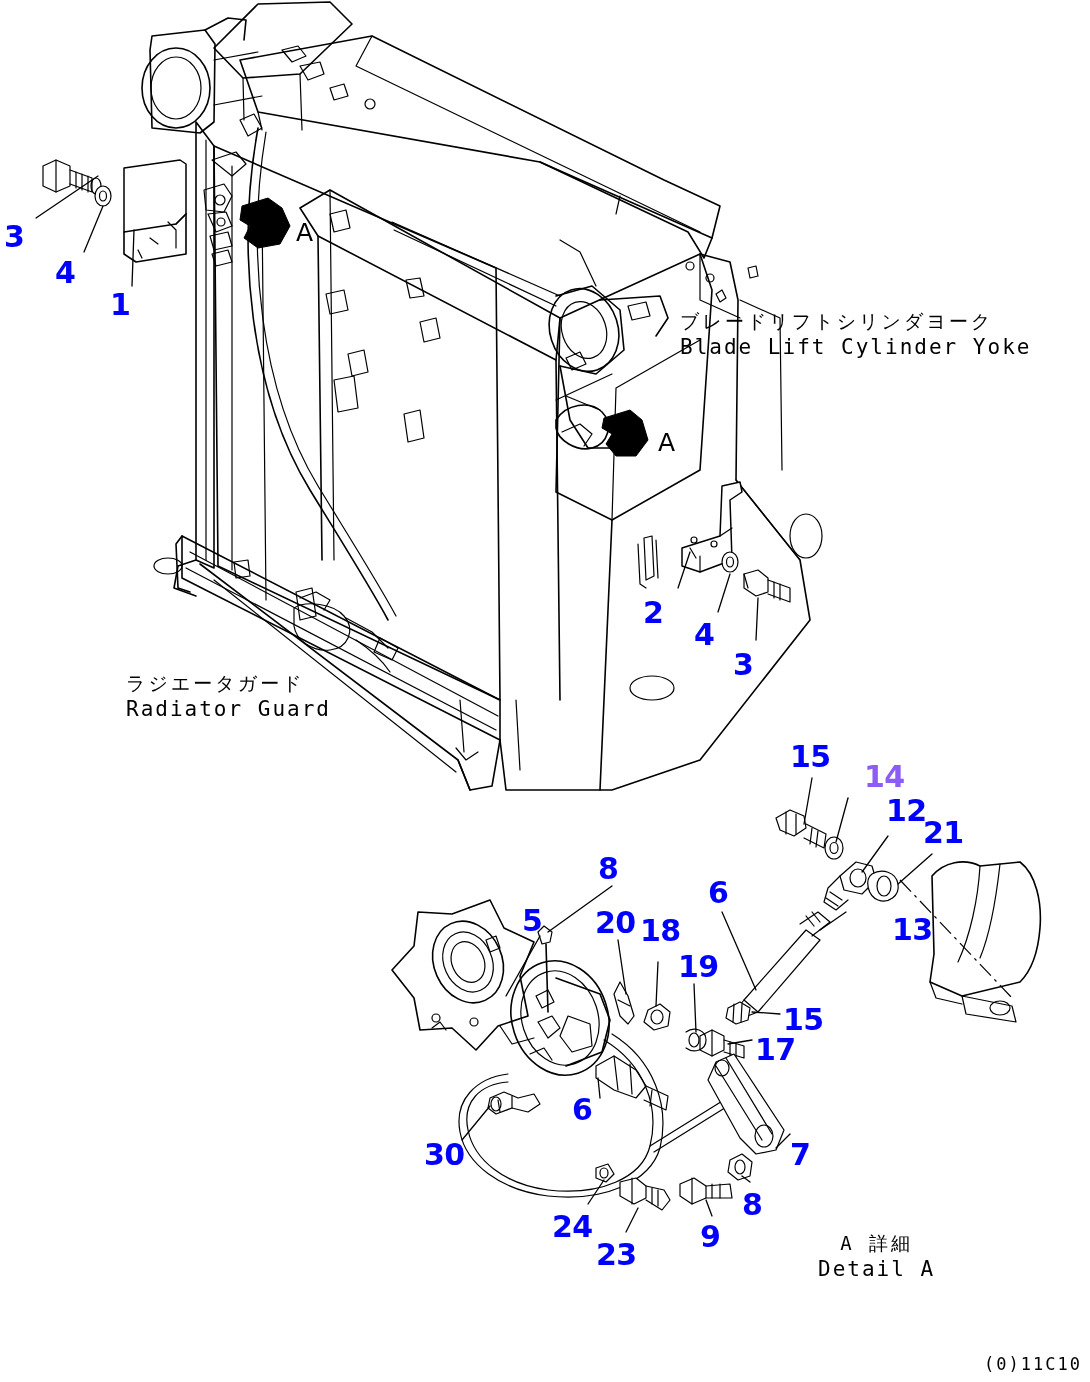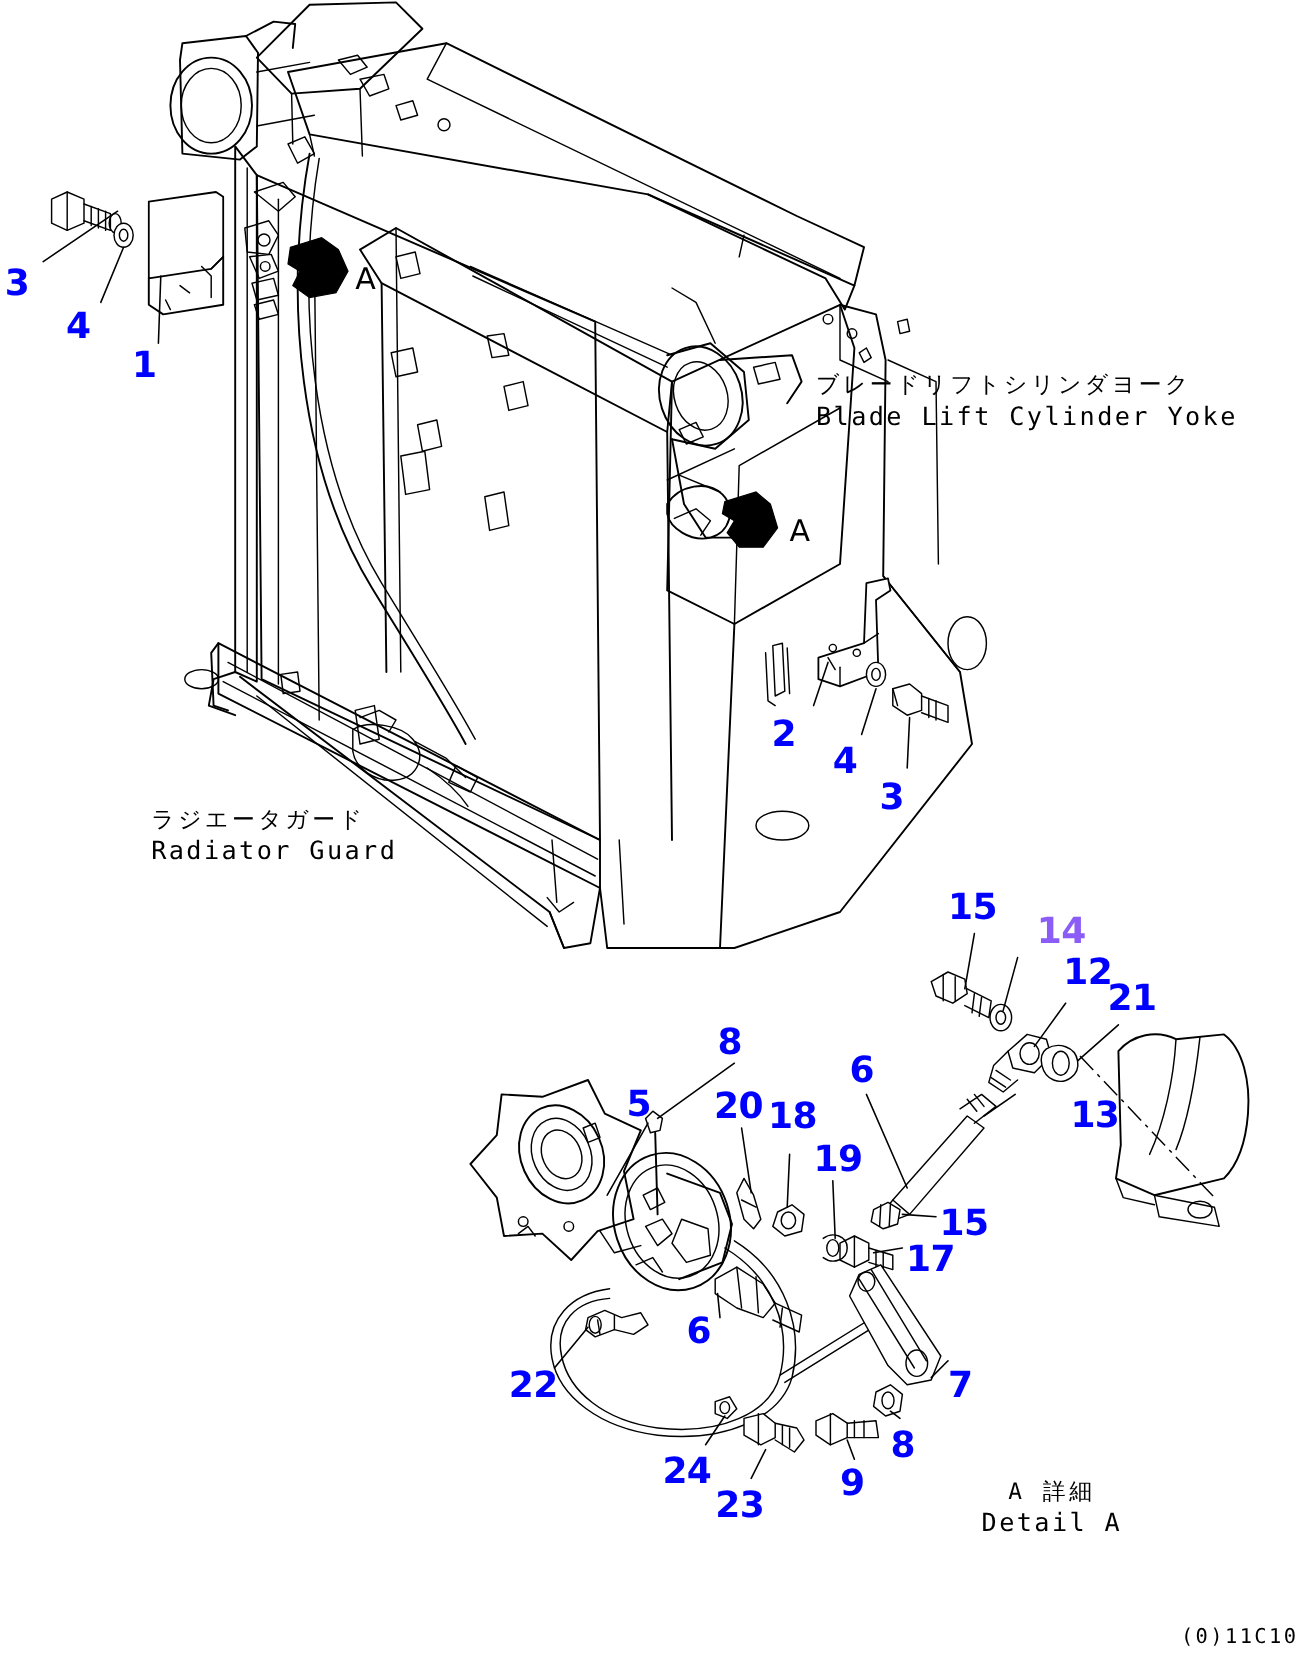--- a/index.html
+++ b/index.html
@@ -472,21 +472,21 @@
       <div class="callout" style="left: 708px; top: 878px; color: rgb(0, 0, 255);">6</div>
       <div class="callout" style="left: 845px; top: 915px; color: rgb(0, 0, 255); margin-left: 47px;">13</div>
       <div class="callout" style="left: 598px; top: 854px; color: rgb(0, 0, 255);">8</div>
       <div class="callout" style="left: 522px; top: 906px; color: rgb(0, 0, 255);">5</div>
       <div class="callout" style="left: 595px; top: 908px; color: rgb(0, 0, 255);">20</div>
       <div class="callout" style="left: 640px; top: 876px; color: rgb(0, 0, 255); margin-top: 40px;">18</div>
       <div class="callout" style="left: 678px; top: 952px; color: rgb(0, 0, 255);">19</div>
       <div class="callout" style="left: 783px; top: 1005px; color: rgb(0, 0, 255);">15</div>
       <div class="callout" style="left: 755px; top: 1035px; color: rgb(0, 0, 255);">17</div>
       <div class="callout" style="left: 572px; top: 1095px; color: rgb(0, 0, 255);">6</div>
-      <div class="callout" style="left: 424px; top: 1140px; color: rgb(0, 0, 255);">22</div>
+      <div class="callout" style="left: 424px; top: 1140px; color: rgb(0, 0, 255);">30</div>
       <div class="callout" style="left: 790px; top: 1140px; color: rgb(0, 0, 255);">7</div>
       <div class="callout" style="left: 742px; top: 1190px; color: rgb(0, 0, 255);">8</div>
       <div class="callout" style="left: 700px; top: 1222px; color: rgb(0, 0, 255);">9</div>
       <div class="callout" style="left: 552px; top: 1212px; color: rgb(0, 0, 255);">24</div>
       <div class="callout" style="left: 596px; top: 1240px; color: rgb(0, 0, 255);">23</div>
     </div>
 
 </div>
 
 </body></html>

